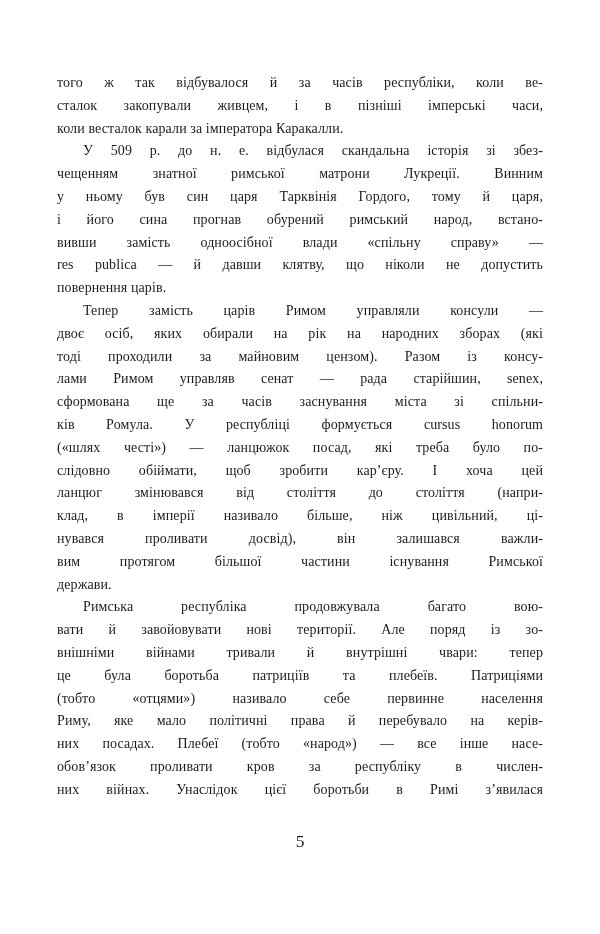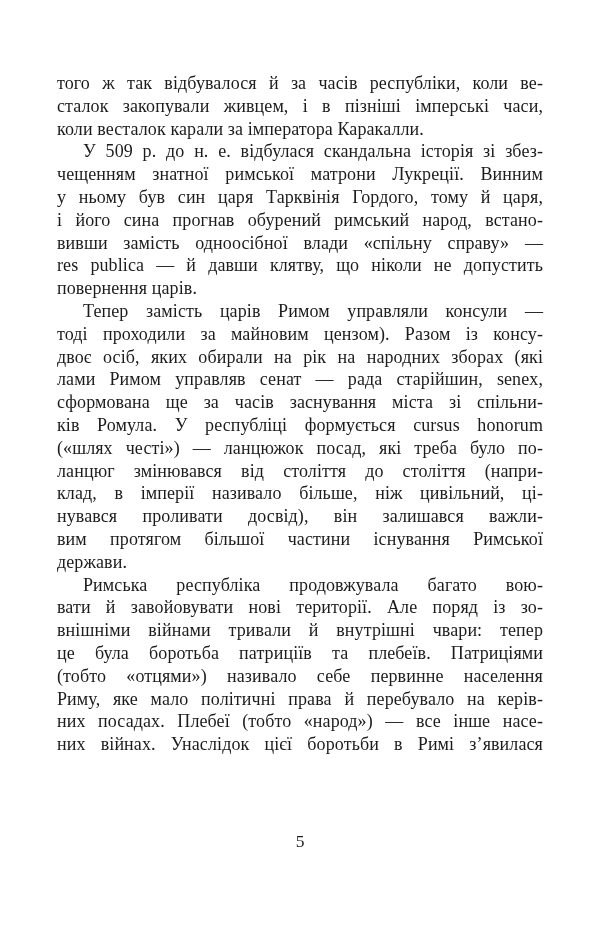--- a/index.html
+++ b/index.html
@@ -16,21 +16,21 @@
     font-family: "Liberation Serif", "DejaVu Serif", serif;
     color: #1c1c1c;
   }
   .text-block {
     position: absolute;
     left: 57px;
     top: 72px;
     width: 486px;
   }
   .line {
-    font-size: 18px;
+    font-size: 14px;
     line-height: 22.8px;
     height: 22.8px;
     text-align: justify;
     text-align-last: justify;
     white-space: normal;
     letter-spacing: 0.1px;
   }
   .line.indent {
     padding-left: 26px;
   }
@@ -56,34 +56,36 @@
       <div class="line">сталок закопували живцем, і в пізніші імперські часи,</div>
       <div class="line para-end">коли весталок карали за імператора Каракалли.</div>
       <div class="line indent">У 509 р. до н. е. відбулася скандальна історія зі збез-</div>
       <div class="line">чещенням знатної римської матрони Лукреції. Винним</div>
       <div class="line">у ньому був син царя Тарквінія Гордого, тому й царя,</div>
       <div class="line">і його сина прогнав обурений римський народ, встано-</div>
       <div class="line">вивши замість одноосібної влади «спільну справу» —</div>
       <div class="line">res publica — й давши клятву, що ніколи не допустить</div>
       <div class="line para-end">повернення царів.</div>
       <div class="line indent">Тепер замість царів Римом управляли консули —</div>
+      <div class="line">двоє осіб, яких обирали на рік на народних зборах (які</div>
       <div class="line">тоді проходили за майновим цензом). Разом із консу-</div>
-      <div class="line">двоє осіб, яких обирали на рік на народних зборах (які</div>
       <div class="line">лами Римом управляв сенат — рада старійшин, senex,</div>
       <div class="line">сформована ще за часів заснування міста зі спільни-</div>
       <div class="line">ків Ромула. У республіці формується cursus honorum</div>
       <div class="line">(«шлях честі») — ланцюжок посад, які треба було по-</div>
+      <div class="line">слідовно обіймати, щоб зробити кар’єру. І хоча цей</div>
       <div class="line">ланцюг змінювався від століття до століття (напри-</div>
       <div class="line">клад, в імперії називало більше, ніж цивільний, ці-</div>
       <div class="line">нувався проливати досвід), він залишався важли-</div>
       <div class="line">вим протягом більшої частини існування Римської</div>
       <div class="line para-end">держави.</div>
       <div class="line indent">Римська республіка продовжувала багато вою-</div>
       <div class="line">вати й завойовувати нові території. Але поряд із зо-</div>
       <div class="line">внішніми війнами тривали й внутрішні чвари: тепер</div>
       <div class="line">це була боротьба патриціїв та плебеїв. Патриціями</div>
       <div class="line">(тобто «отцями») називало себе первинне населення</div>
       <div class="line">Риму, яке мало політичні права й перебувало на керів-</div>
       <div class="line">них посадах. Плебеї (тобто «народ») — все інше насе-</div>
+      <div class="line">обов’язок проливати кров за республіку в числен-</div>
       <div class="line">них війнах. Унаслідок цієї боротьби в Римі з’явилася</div>
     </div>
   <div class="page-number">5</div>
 </div>
 
 </body></html>

